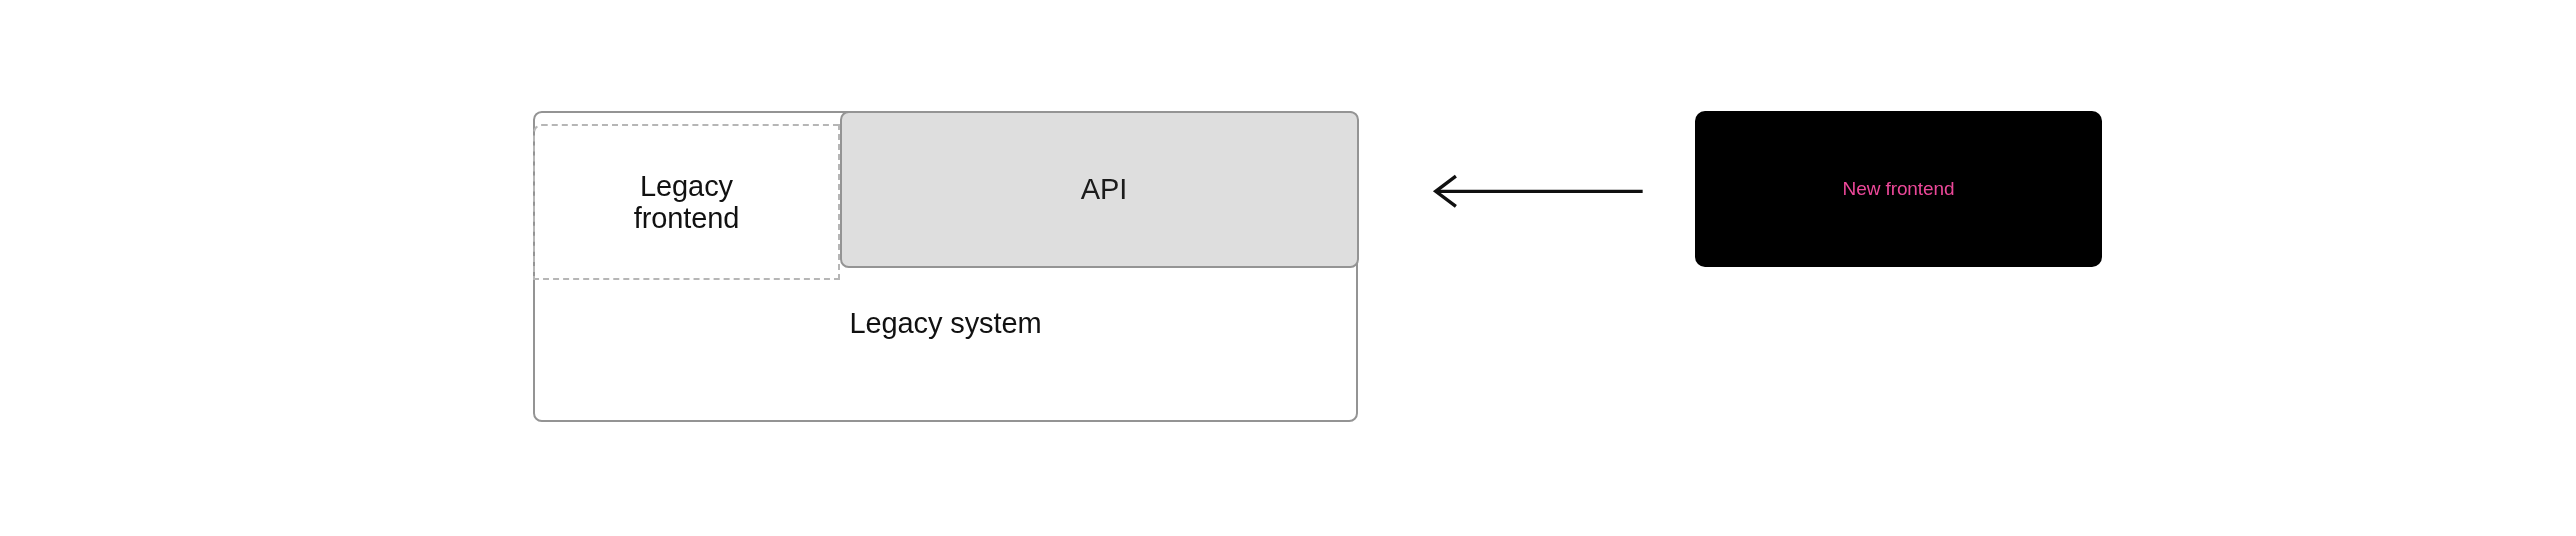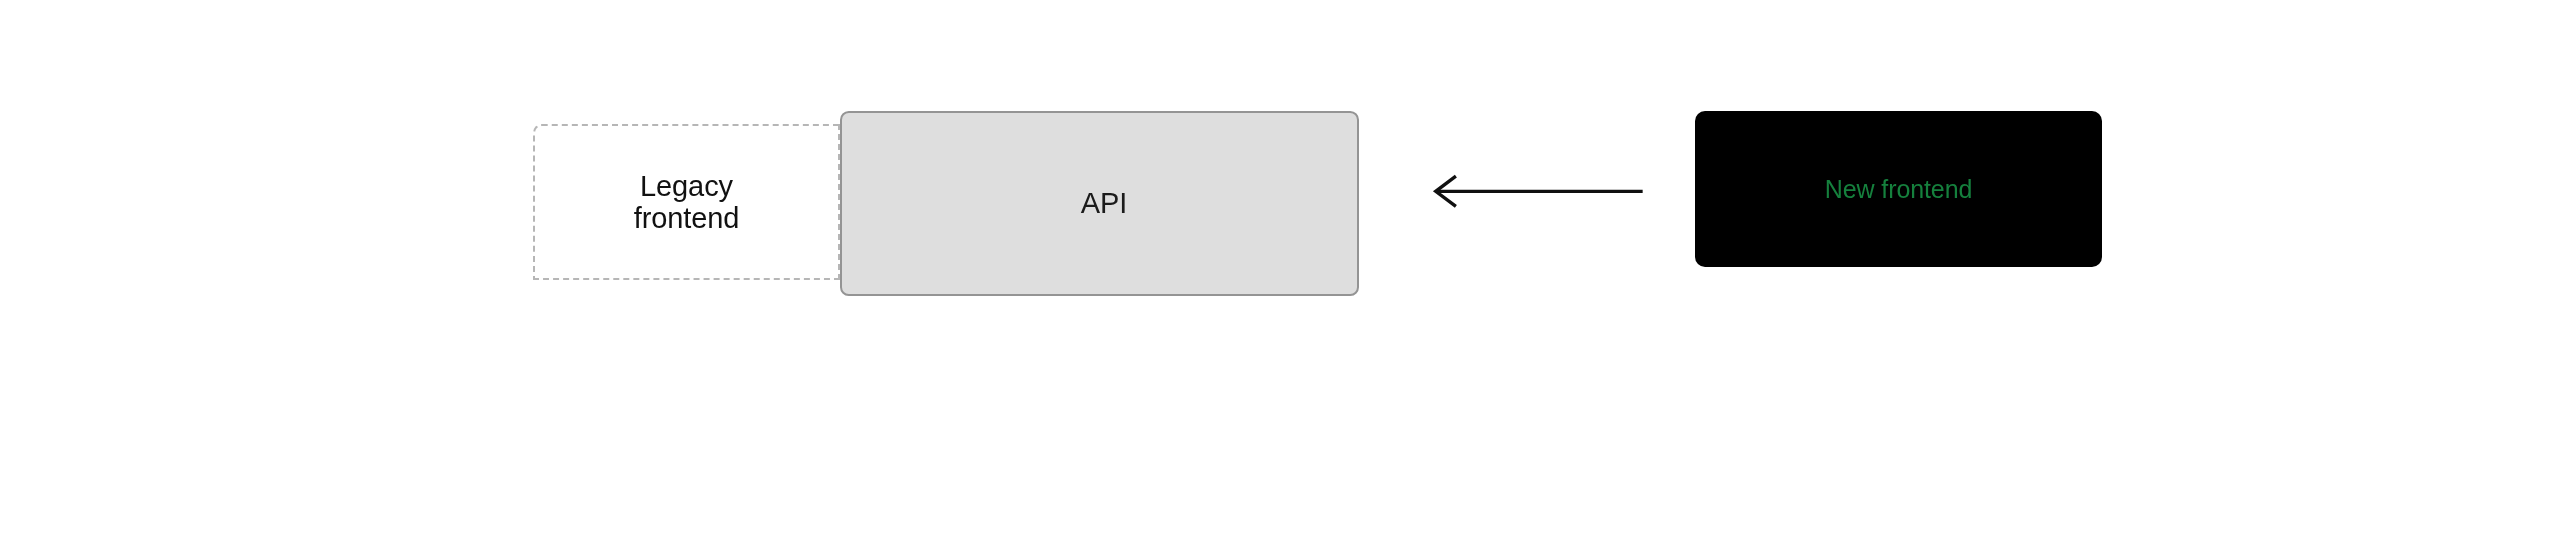--- a/index.html
+++ b/index.html
@@ -74,21 +74,21 @@
     letter-spacing: -0.1px;
     white-space: pre-line;
   }
 
   
   .api-box {
     position: absolute;
     left: 840px;
     top: 111px;
     width: 519px;
-    height: 185px;
+    height: 157px;
     box-sizing: border-box;
     background: #dedede;
     border: 2px solid #949494;
     border-radius: 8.7px;
     display: flex;
     align-items: center;
     justify-content: center;
     padding-left: 9px;
   }
 
@@ -118,32 +118,35 @@
     height: 156px;
     box-sizing: border-box;
     background: #000000;
     border-radius: 10px;
     display: flex;
     align-items: center;
     justify-content: center;
   }
 
   .new-frontend-label {
-    font-size: 25px;
+    font-size: 19px;
     line-height: 1.05;
-    color: #15803d;
+    color: #ec4899;
     letter-spacing: -0.1px;
     white-space: nowrap;
   }
 </style>
 </head>
 <body>
 
 <div id="canvas">
 
+  <div class="legacy-system">
+    <div class="legacy-system-label">Legacy system</div>
+  </div>
 
   <div class="legacy-frontend">
     <div class="legacy-frontend-label">Legacy
 frontend</div>
   </div>
 
   <div class="api-box">
     <div class="api-label">API</div>
   </div>
 

